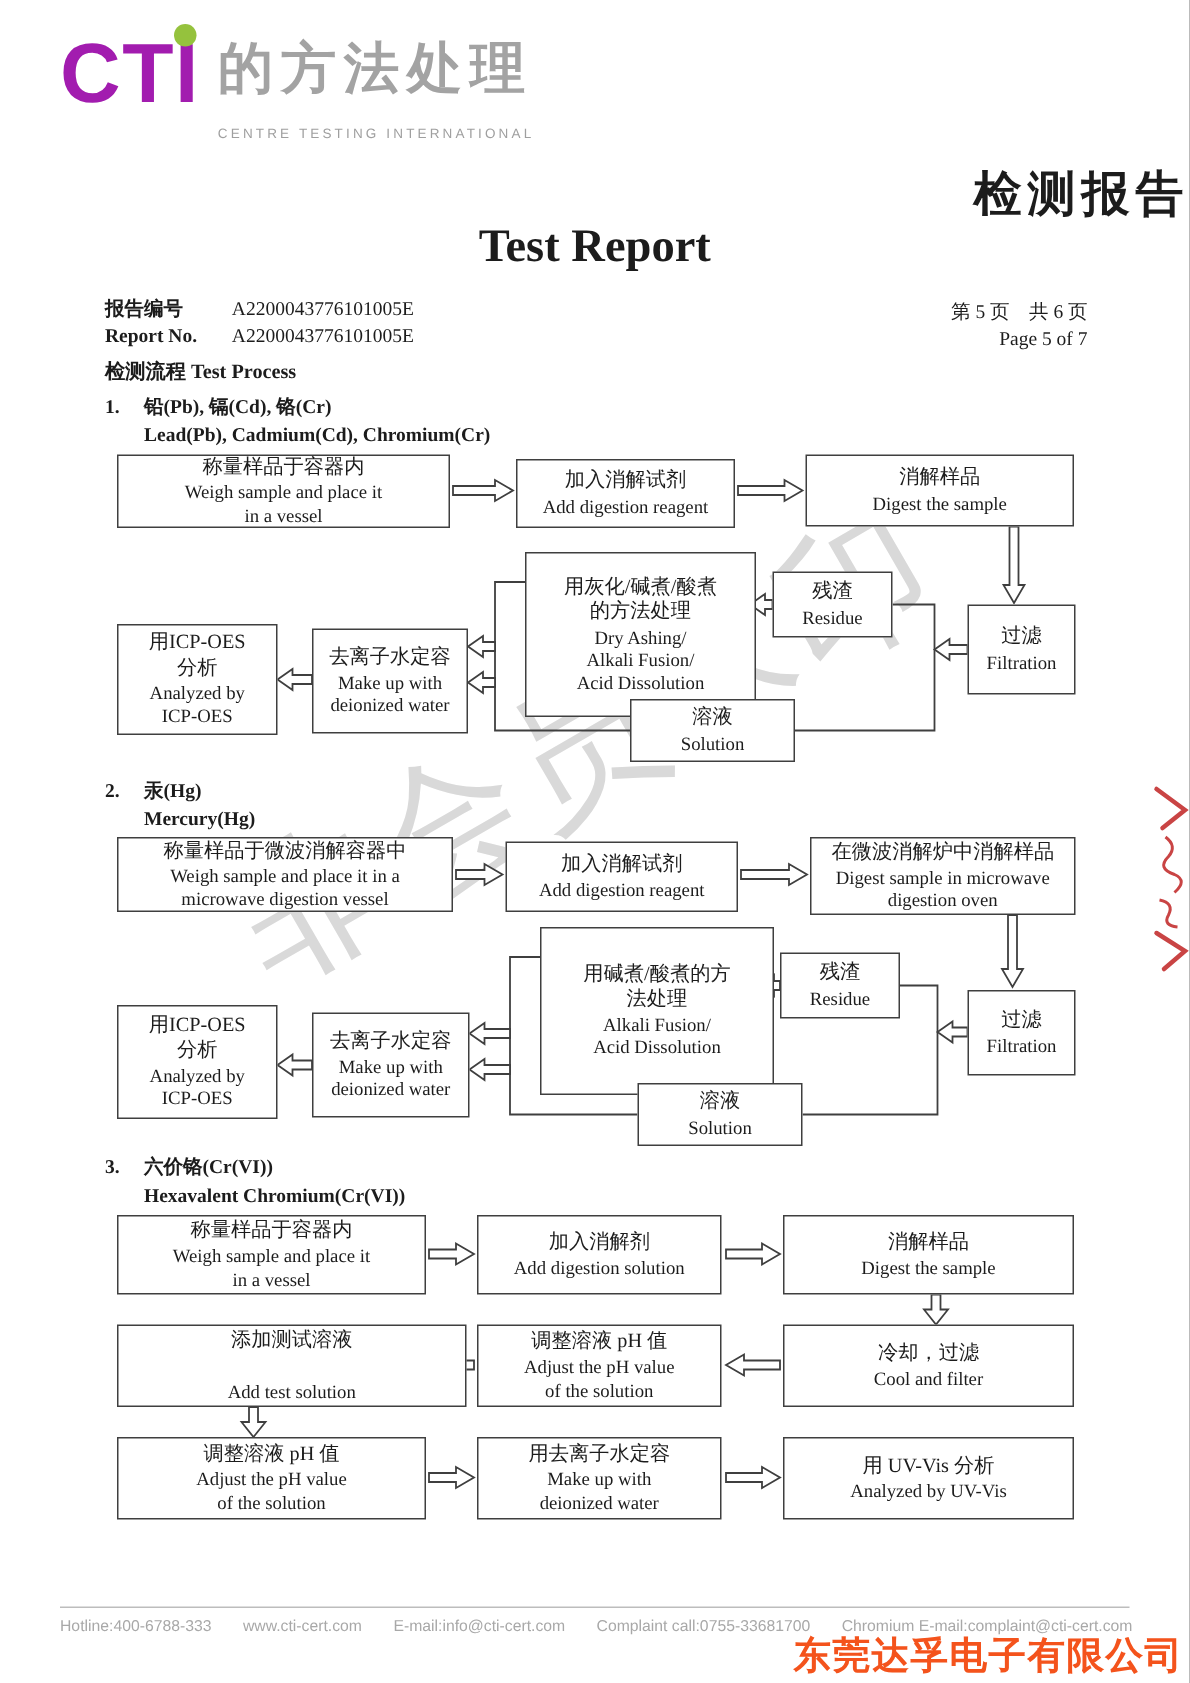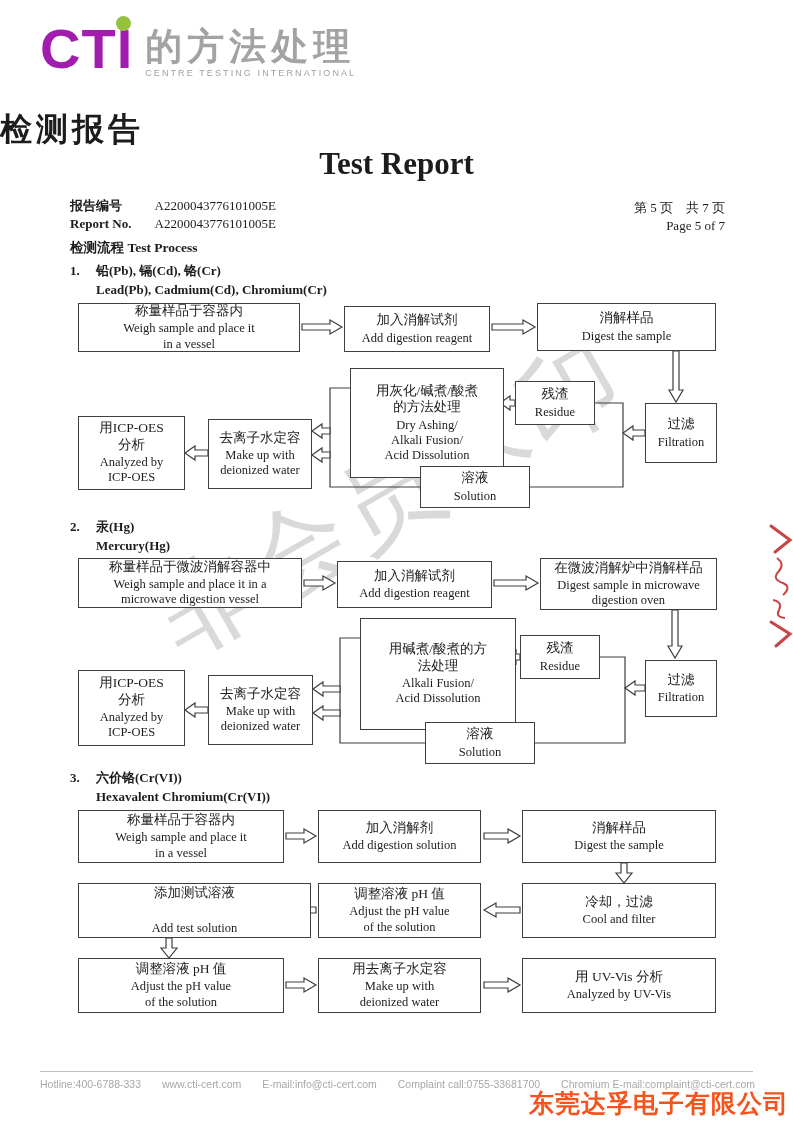--- a/index.html
+++ b/index.html
@@ -7,23 +7,23 @@
         font-family:"Liberation Serif","DejaVu Serif",serif;color:#1c1c1c;}
   
   .logo{position:absolute;left:40px;top:20px;display:flex;align-items:flex-start;z-index:2;}
   .cti-wrap{position:relative;}
   .cti-text{font-family:"Liberation Sans","DejaVu Sans",sans-serif;font-weight:900;
             font-size:56px;line-height:58px;color:#a21caf;letter-spacing:1px;}
   .cti-dot{position:absolute;right:2px;top:-4px;width:15px;height:15px;border-radius:50%;background:#95c23d;}
   .logo-right{margin-left:12px;padding-top:8px;}
   .logo-cn{font-size:37px;line-height:38px;color:#a3a3a3;letter-spacing:5px;font-weight:600;}
   .logo-en{font-family:"Liberation Sans","DejaVu Sans",sans-serif;font-size:9px;letter-spacing:2.1px;
-           color:#9f9f9f;margin-top:2px;}
-  
-  .title-cn{position:absolute;left:0;top:108px;width:100%;text-align:left;font-size:32px;
+           color:#9f9f9f;margin-top:18px;}
+  
+  .title-cn{position:absolute;left:0;top:108px;width:100%;text-align:right;font-size:32px;
             font-weight:700;letter-spacing:4px;z-index:2;}
   .title-en{position:absolute;left:0;top:146px;width:100%;text-align:center;font-size:31px;
             font-weight:700;z-index:2;}
   
   .meta{position:absolute;left:70px;top:197px;font-size:13px;line-height:18px;z-index:2;}
   .meta .lbl{font-weight:700;display:inline-block;width:82px;}
   .pageinfo{position:absolute;right:68px;top:199px;text-align:right;font-size:13px;line-height:18px;z-index:2;}
   .proc-head{position:absolute;left:70px;top:239px;font-size:13.5px;font-weight:700;z-index:2;}
   
   .sec-head{position:absolute;z-index:2;font-size:13px;font-weight:700;line-height:19px;}
@@ -76,21 +76,21 @@
     <div>
       <span class="lbl">报告编号</span>
       <span>A2200043776101005E</span>
     </div>
     <div>
       <span class="lbl">Report No.</span>
       <span>A2200043776101005E</span>
     </div>
   </div>
   <div class="pageinfo">
-    <div>第 5 页　共 7 页</div>
+    <div>第 5 页　共 6 页</div>
     <div>Page 5 of 7</div>
   </div>
 
   <div class="proc-head">检测流程 Test Process</div>
 
   <div class="sec-head" style="left:70px;top:261px;">
     <span class="sec-no">1.</span>
     <div class="sec-titles">
       <div>铅(Pb), 镉(Cd), 铬(Cr)</div>
       <div>Lead(Pb), Cadmium(Cd), Chromium(Cr)</div>

